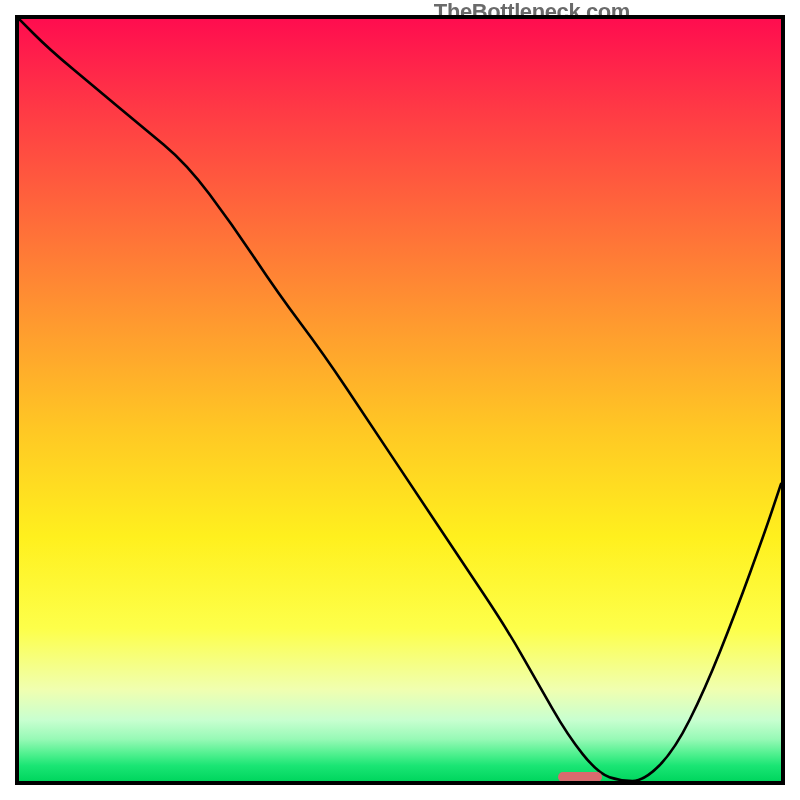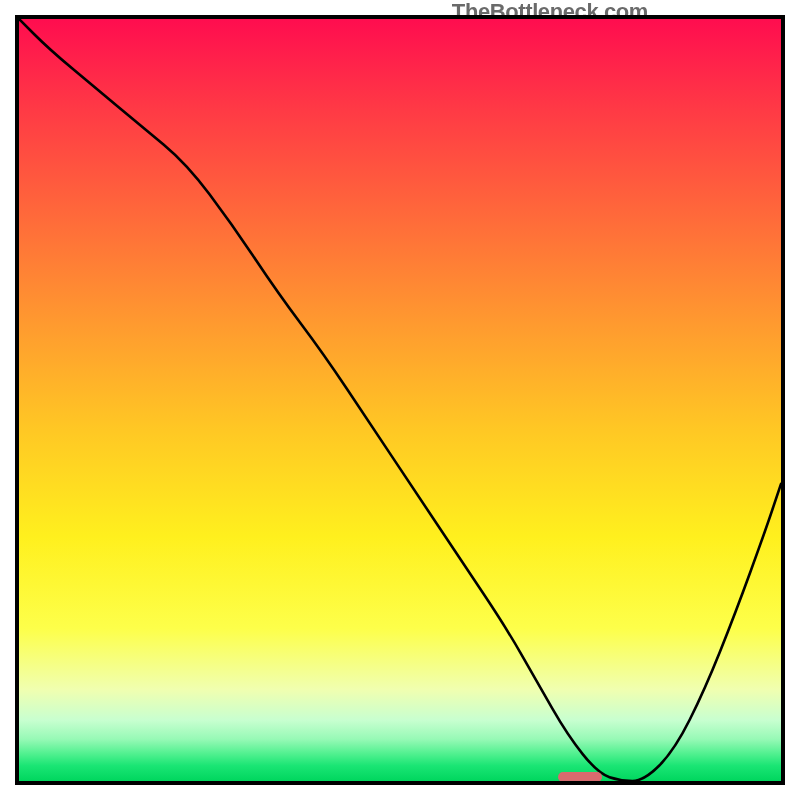--- a/index.html
+++ b/index.html
@@ -7,21 +7,20 @@
     padding: 0;
     width: 800px;
     height: 800px;
     background: #ffffff;
     overflow: hidden;
   }
   .chart-container {
     position: relative;
     width: 636px;
     height: 800px;
-    padding-left: 18px;
   }
   .plot-area {
     position: absolute;
     left: 15px;
     top: 15px;
     width: 770px;
     height: 770px;
     border: 4px solid #000;
     box-sizing: border-box;
     overflow: hidden;

